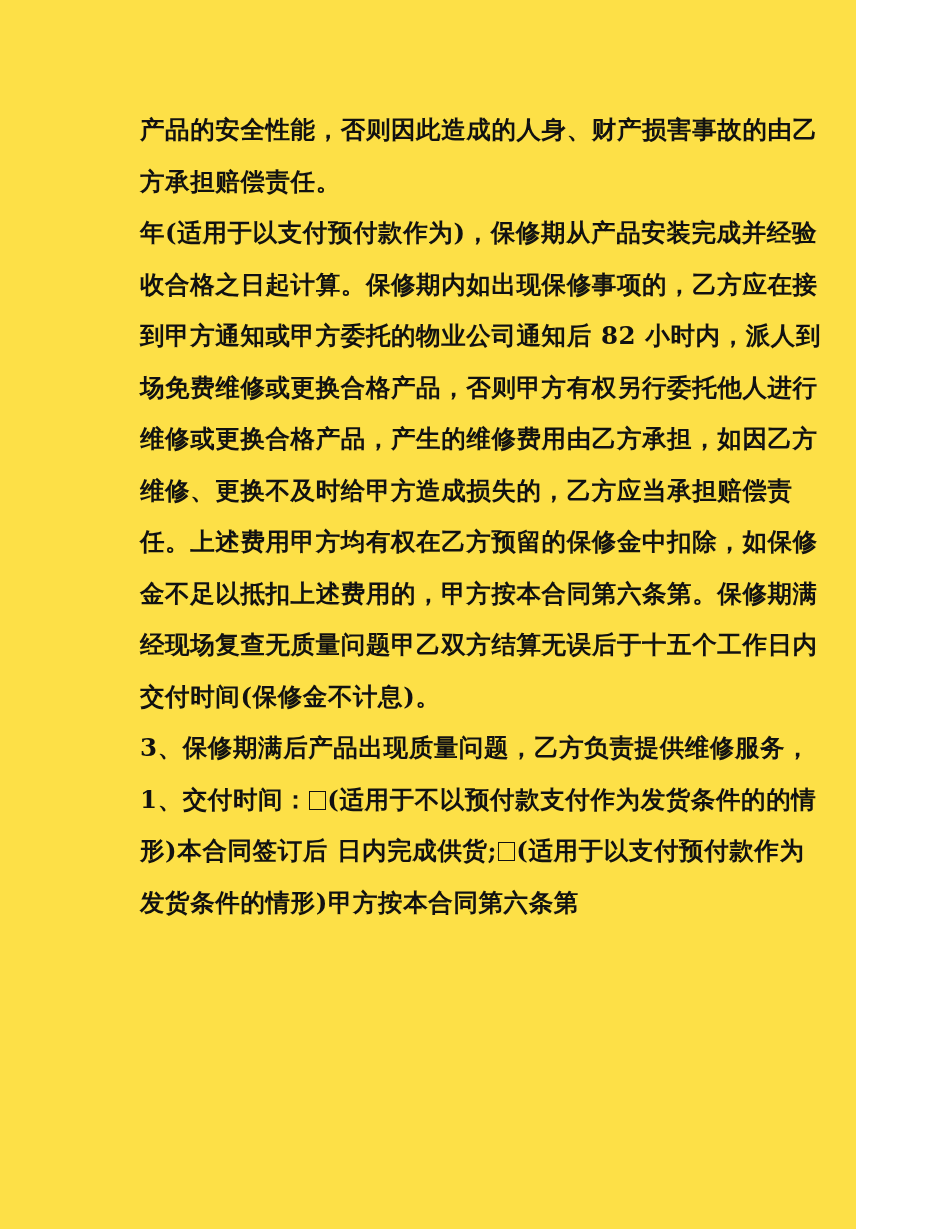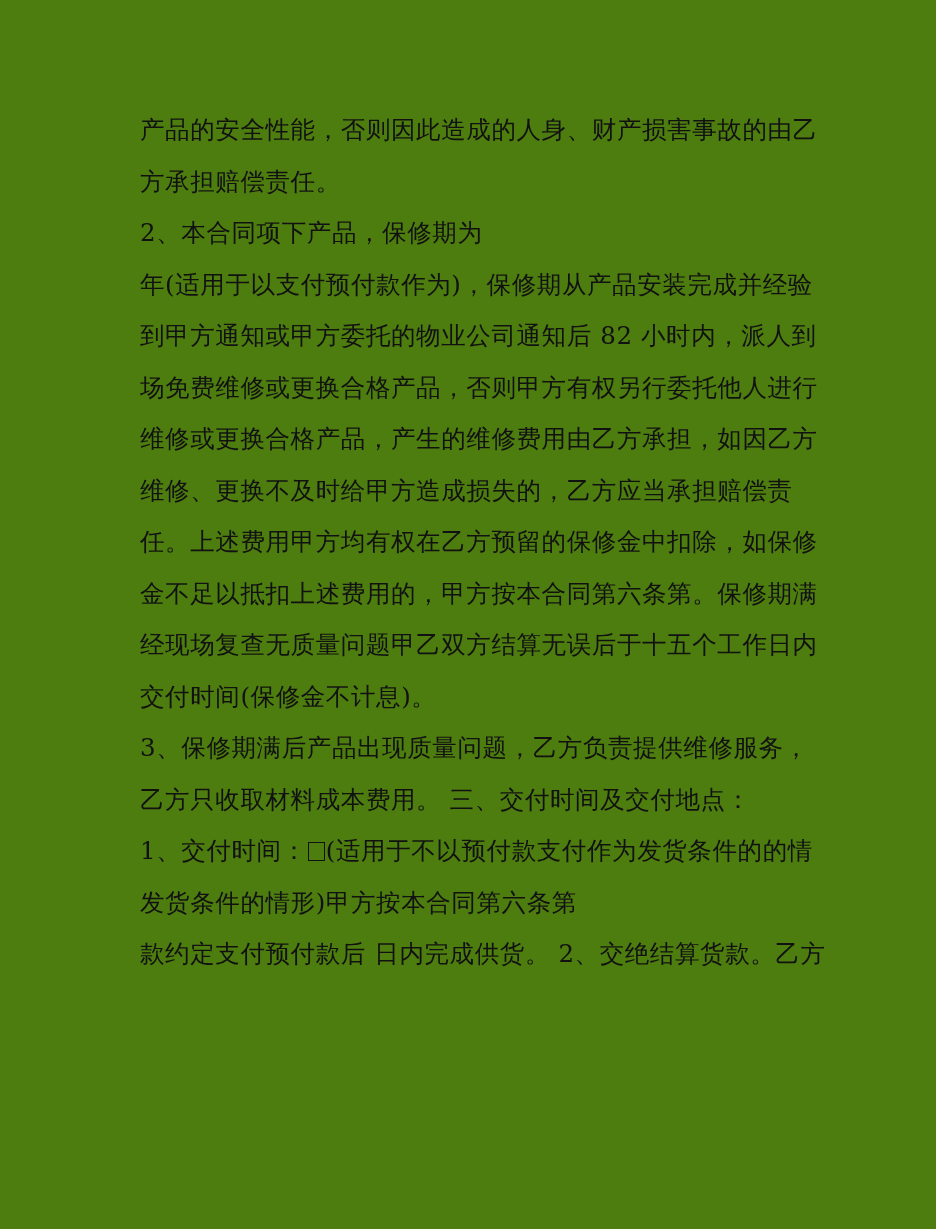--- a/index.html
+++ b/index.html
@@ -9,23 +9,24 @@
     }
     body {
       width: 950px;
       height: 1229px;
       position: relative;
       overflow: hidden;
     }
     .page {
       position: absolute;
       left: 0; top: 0;
-      width: 936px;
+      width: 856px;
       height: 1229px;
-      background: #4d7c0f;
+      background: #fde047;
+      font-weight: bold;
     }
     .content {
       position: absolute;
       left: 140px;
       top: 104px;
       width: 680px;
     }
     .line {
       font-family: "DejaVu Serif", "Liberation Serif", serif;
       font-size: 24.5px;
@@ -45,31 +46,32 @@
       margin: 0 1px;
     }
   </style>
 </head>
 <body>
 
 <div class="page">
   <div class="content">
     <div class="line">产品的安全性能，否则因此造成的人身、财产损害事故的由乙</div>
     <div class="line">方承担赔偿责任。</div>
-    <div class="line">2、本合同项下产品，保修期为</div>
     <div class="line">年(适用于以支付预付款作为)，保修期从产品安装完成并经验</div>
+    <div class="line">收合格之日起计算。保修期内如出现保修事项的，乙方应在接</div>
     <div class="line">到甲方通知或甲方委托的物业公司通知后 82 小时内，派人到</div>
     <div class="line">场免费维修或更换合格产品，否则甲方有权另行委托他人进行</div>
     <div class="line">维修或更换合格产品，产生的维修费用由乙方承担，如因乙方</div>
     <div class="line">维修、更换不及时给甲方造成损失的，乙方应当承担赔偿责</div>
     <div class="line">任。上述费用甲方均有权在乙方预留的保修金中扣除，如保修</div>
     <div class="line">金不足以抵扣上述费用的，甲方按本合同第六条第。保修期满</div>
     <div class="line">经现场复查无质量问题甲乙双方结算无误后于十五个工作日内</div>
     <div class="line">交付时间(保修金不计息)。</div>
     <div class="line">3、保修期满后产品出现质量问题，乙方负责提供维修服务，</div>
-    <div class="line">乙方只收取材料成本费用。 三、交付时间及交付地点：</div>
     <div class="line">
       <span>1、交付时间：</span><span class="checkbox"></span><span>(适用于不以预付款支付作为发货条件的的情</span>
     </div>
+    <div class="line">
+      <span>形)本合同签订后 日内完成供货;</span><span class="checkbox"></span><span>(适用于以支付预付款作为</span>
+    </div>
     <div class="line">发货条件的情形)甲方按本合同第六条第</div>
-    <div class="line">款约定支付预付款后 日内完成供货。 2、交绝结算货款。乙方</div>
   </div>
 </div>
 
 </body></html>

